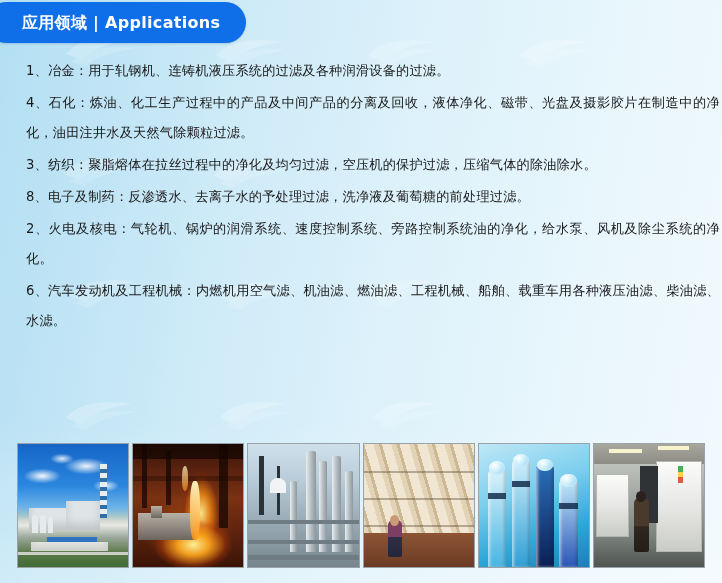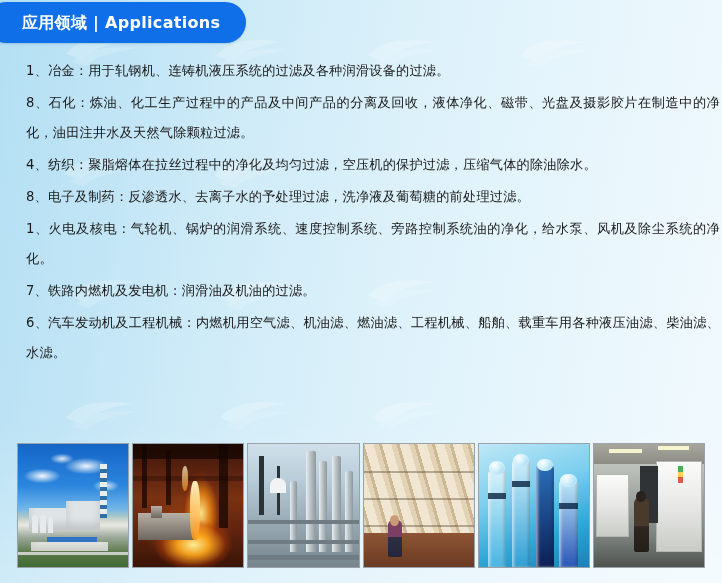--- a/index.html
+++ b/index.html
@@ -331,25 +331,24 @@
   </div>
 
   <div id="header-band">
     <div id="title-pill">
       <span class="title-text">应用领域 | Applications</span>
     </div>
   </div>
 
   <div id="app-list">
     <p class="app-item">1、冶金：用于轧钢机、连铸机液压系统的过滤及各种润滑设备的过滤。</p>
-    <p class="app-item">8、石化：炼油、化工生产过程中的产品及中间产品的分离及回收，液体净化、磁带、光盘及摄影胶片在制造中的净化，油田注井水及天然气除颗粒过滤。</p>
-    <p class="app-item">4、纺织：聚脂熔体在拉丝过程中的净化及均匀过滤，空压机的保护过滤，压缩气体的除油除水。</p>
+    <p class="app-item">4、石化：炼油、化工生产过程中的产品及中间产品的分离及回收，液体净化、磁带、光盘及摄影胶片在制造中的净化，油田注井水及天然气除颗粒过滤。</p>
+    <p class="app-item">3、纺织：聚脂熔体在拉丝过程中的净化及均匀过滤，空压机的保护过滤，压缩气体的除油除水。</p>
     <p class="app-item">8、电子及制药：反渗透水、去离子水的予处理过滤，洗净液及葡萄糖的前处理过滤。</p>
-    <p class="app-item">1、火电及核电：气轮机、锅炉的润滑系统、速度控制系统、旁路控制系统油的净化，给水泵、风机及除尘系统的净化。</p>
-    <p class="app-item">7、铁路内燃机及发电机：润滑油及机油的过滤。</p>
+    <p class="app-item">2、火电及核电：气轮机、锅炉的润滑系统、速度控制系统、旁路控制系统油的净化，给水泵、风机及除尘系统的净化。</p>
     <p class="app-item">6、汽车发动机及工程机械：内燃机用空气滤、机油滤、燃油滤、工程机械、船舶、载重车用各种液压油滤、柴油滤、水滤。</p>
   </div>
 
   <div id="image-strip">
 
     <div class="photo p-power">
       <div class="scene">
         <div class="stack" style="left:74%; top:16%; width:7%; height:44%;"></div>
         <div class="bld" style="left:10%; top:52%; width:58%; height:18%;"></div>
         <div class="bld" style="left:44%; top:46%; width:30%; height:24%;"></div>

